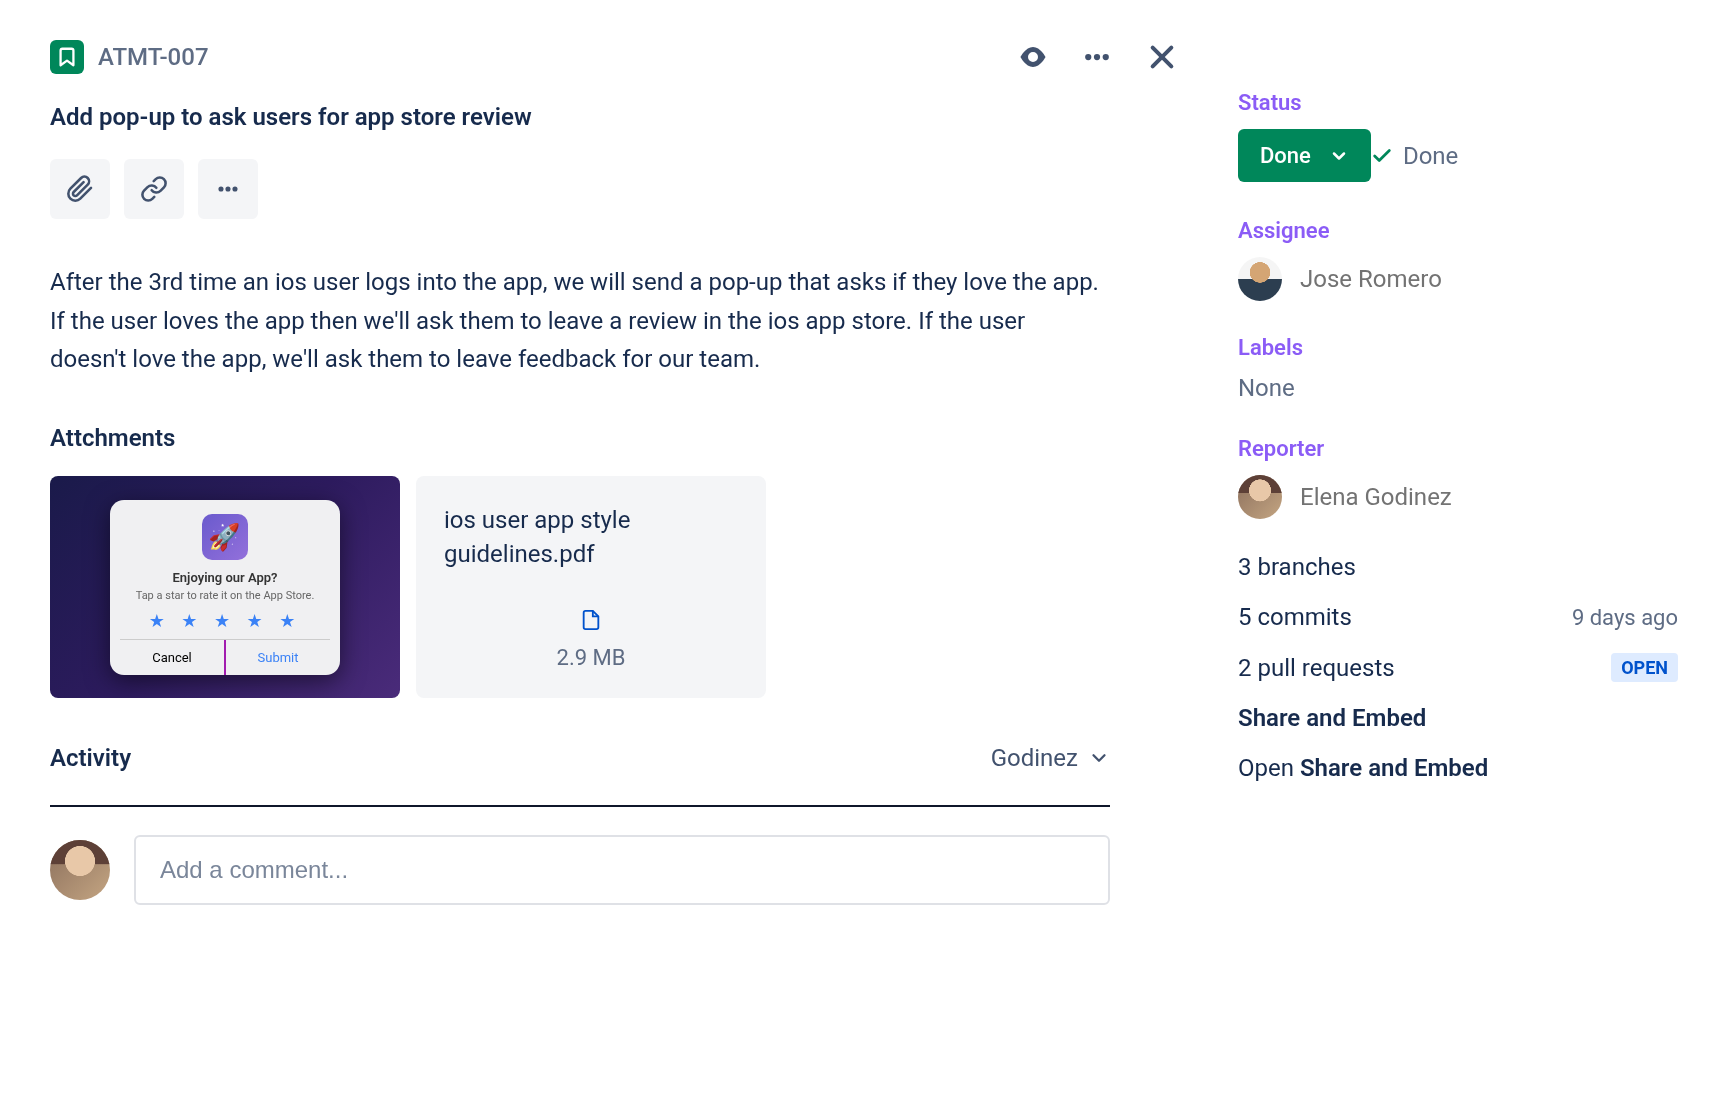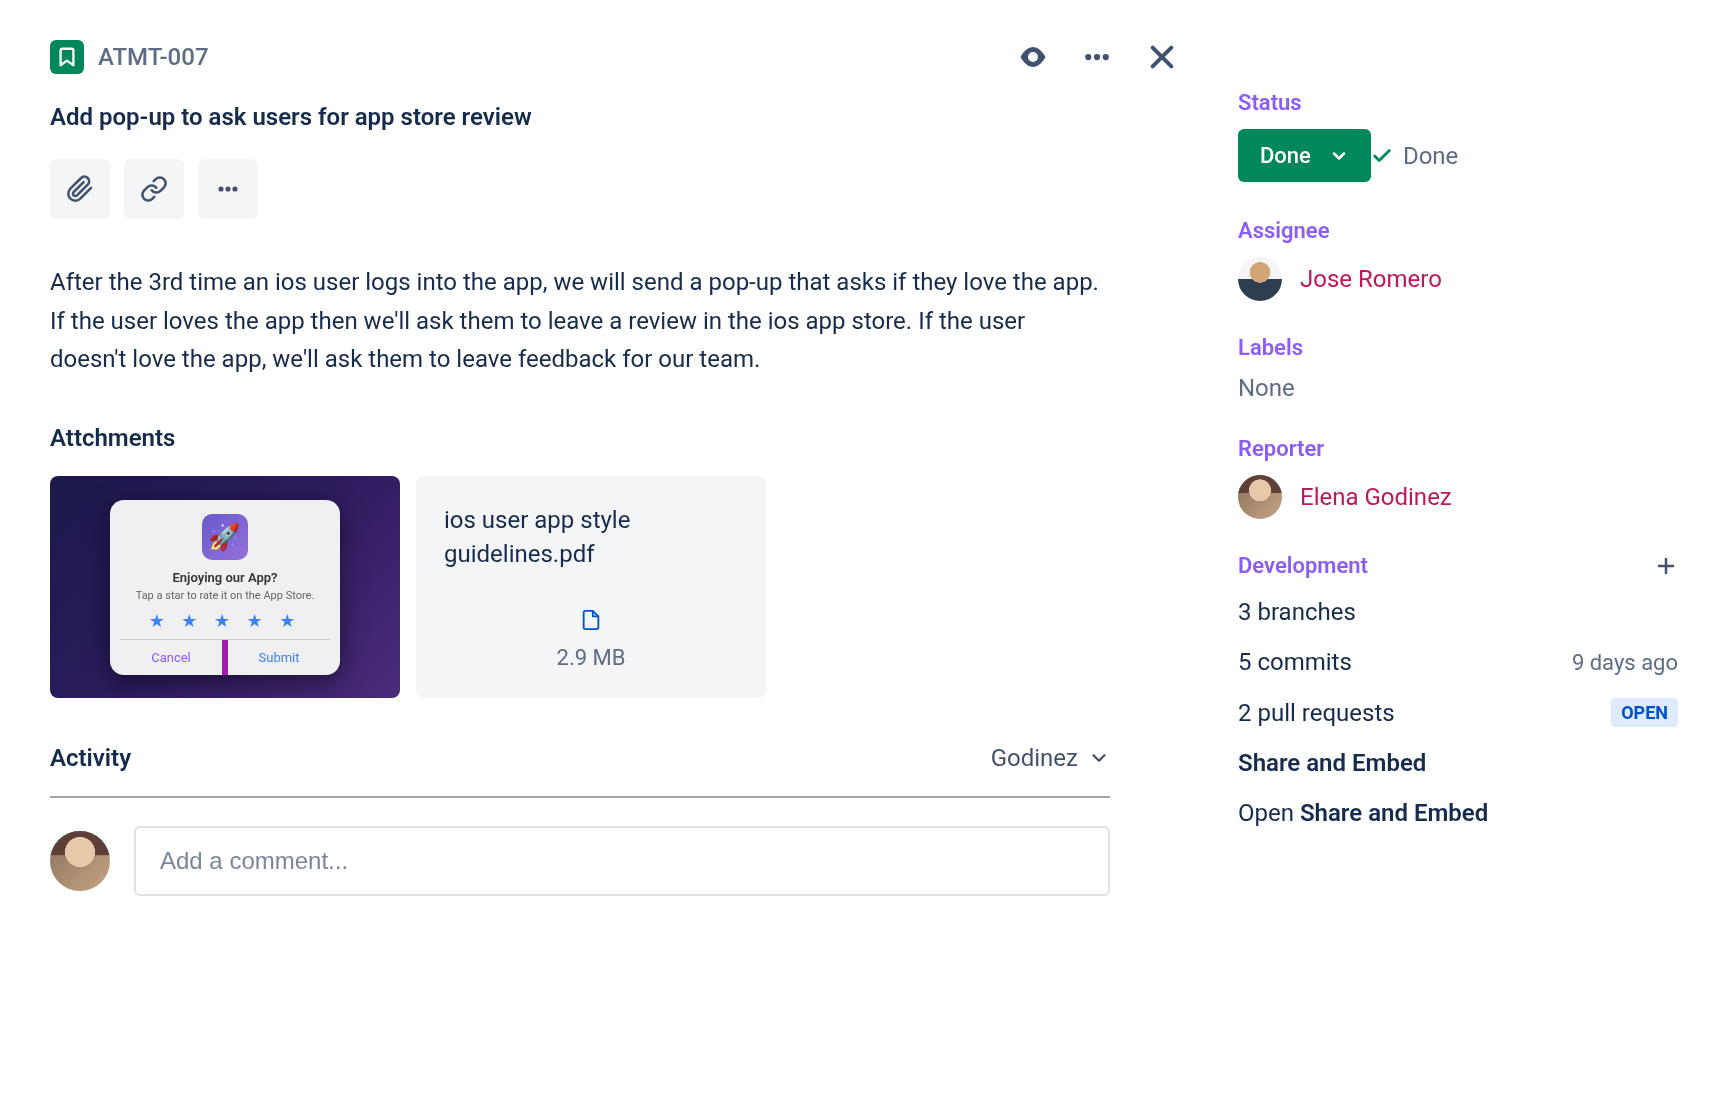--- a/index.html
+++ b/index.html
@@ -135,21 +135,21 @@
     background: linear-gradient(135deg,#6a5acd,#9370db);
     margin: 0 auto 10px auto;
     display:flex;align-items:center;justify-content:center;
     font-size:26px;
   }
   .mock-popup .mtitle { font-weight:600; font-size:13px; color:#333;}
   .mock-popup .msub { font-size:11px; color:#666; margin:4px 0 8px 0;}
   .mock-stars { color:#3b82f6; font-size:18px; letter-spacing:6px; margin-bottom:8px;}
   .mock-btns { display:flex; border-top:1px solid #ccc; font-size:13px;}
   .mock-btns div { flex:1; padding:10px 0; color:#3b82f6;}
-  .mock-btns div:first-child { border-right:6px solid #a21caf; color:#8b5cf6;}
+  .mock-btns div:first-child { border-right:2px solid #a21caf; color:#000000;}
   .attach-file {
     width: 350px;
     height: 222px;
     border-radius: 8px;
     background: #F4F5F7;
     padding: 28px 28px;
     display: flex;
     flex-direction: column;
     justify-content: space-between;
   }
@@ -166,22 +166,22 @@
     font-size: 22px;
     flex-direction: column;
   }
   .attach-file-meta svg { width:22px; height:26px; }
   
   .activity-header {
     display: flex;
     justify-content: space-between;
     align-items: center;
     margin-top: 46px;
-    padding-bottom: 24px;
-    border-bottom: 2px solid #a3a3a3;
+    padding-bottom: 33px;
+    border-bottom: 2px solid #0f172a;
     max-width: 1060px;
   }
   .activity-header .lbl {
     font-size: 24px;
     font-weight: 600;
   }
   .activity-filter {
     display: flex;
     align-items: center;
     gap: 10px;
@@ -254,21 +254,21 @@
     font-size: 24px;
   }
   .status-done-label svg { width:22px; height:22px; color:#00875A; stroke:#00875A;}
   .person-row {
     display: flex;
     align-items: center;
     gap: 18px;
     margin-bottom: 34px;
   }
   .person-row .avatar { width:44px; height:44px; }
-  .person-name { font-size: 24px; color:#be185d; }
+  .person-name { font-size: 24px; color:#737373; }
   .none-text { color:#5E6C84; font-size:24px; margin-bottom: 34px;}
   .dev-header {
     display: flex;
     justify-content: space-between;
     align-items: center;
     margin-bottom: 20px;
   }
   .dev-header svg { width:24px; height:24px; cursor:pointer; color:#42526E;}
   .dev-row {
     display: flex;
@@ -426,27 +426,20 @@
 
     <div class="field-label">Labels</div>
     <div class="none-text">None</div>
 
     <div class="field-label">Reporter</div>
     <div class="person-row">
       <div class="avatar avatar-elena"></div>
       <span class="person-name">Elena Godinez</span>
     </div>
 
-    <div class="dev-header">
-      <div class="field-label" style="margin-bottom:0">Development</div>
-      <svg viewBox="0 0 24 24" fill="none" stroke="currentColor" stroke-width="2.5" stroke-linecap="round">
-          <line x1="12" y1="5" x2="12" y2="19"></line>
-          <line x1="5" y1="12" x2="19" y2="12"></line>
-        </svg>
-    </div>
     <div class="dev-row">
       <span>3 branches</span>
     </div>
     <div class="dev-row">
       <span>5 commits</span>
       <span class="meta">9 days ago</span>
     </div>
     <div class="dev-row">
       <span>2 pull requests</span>
       <span class="badge-open">OPEN</span>

